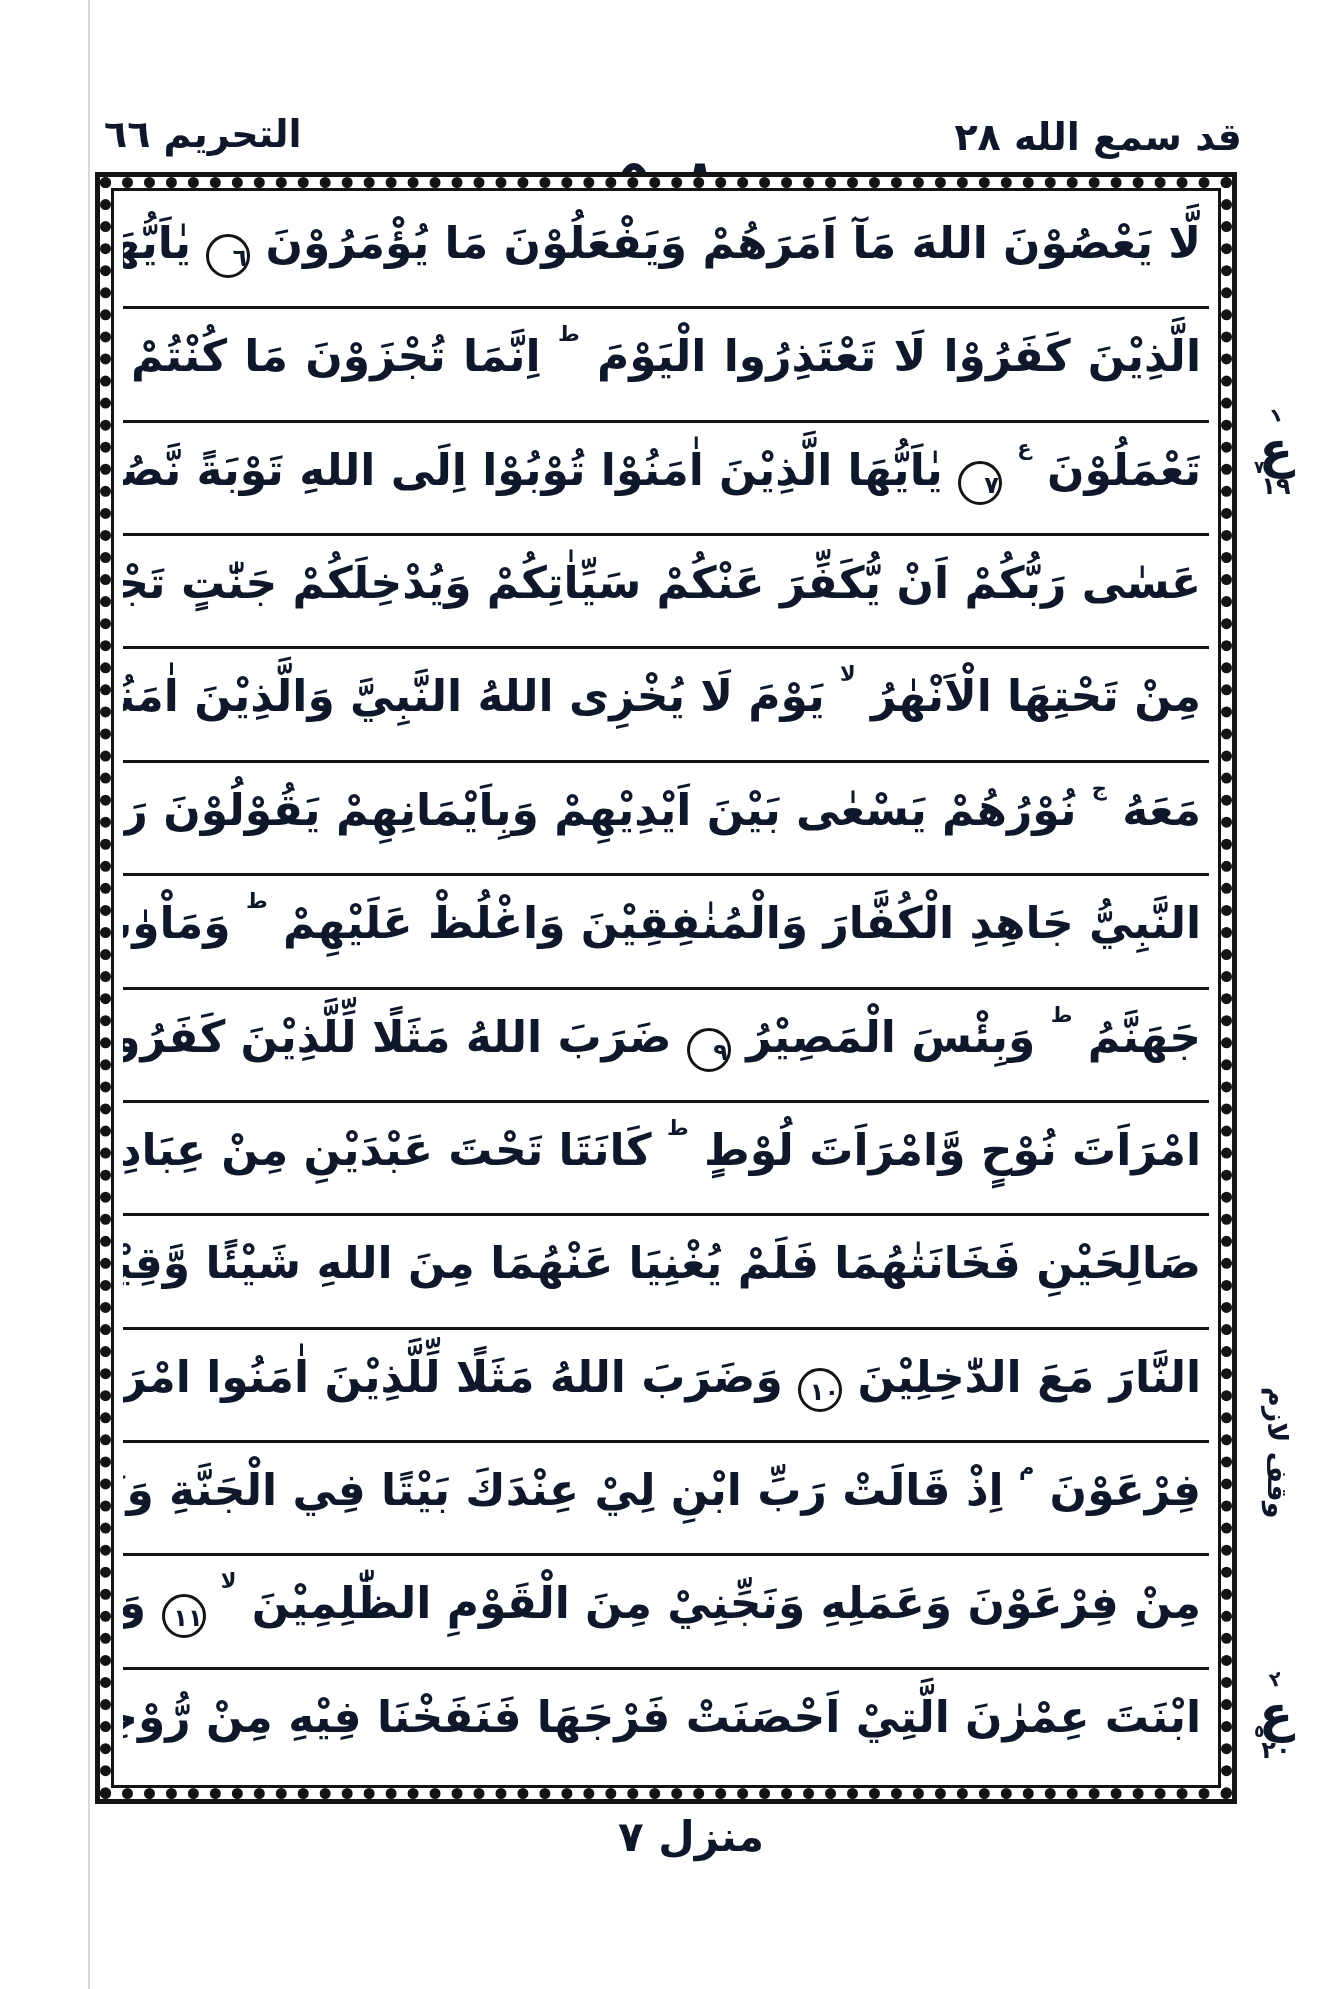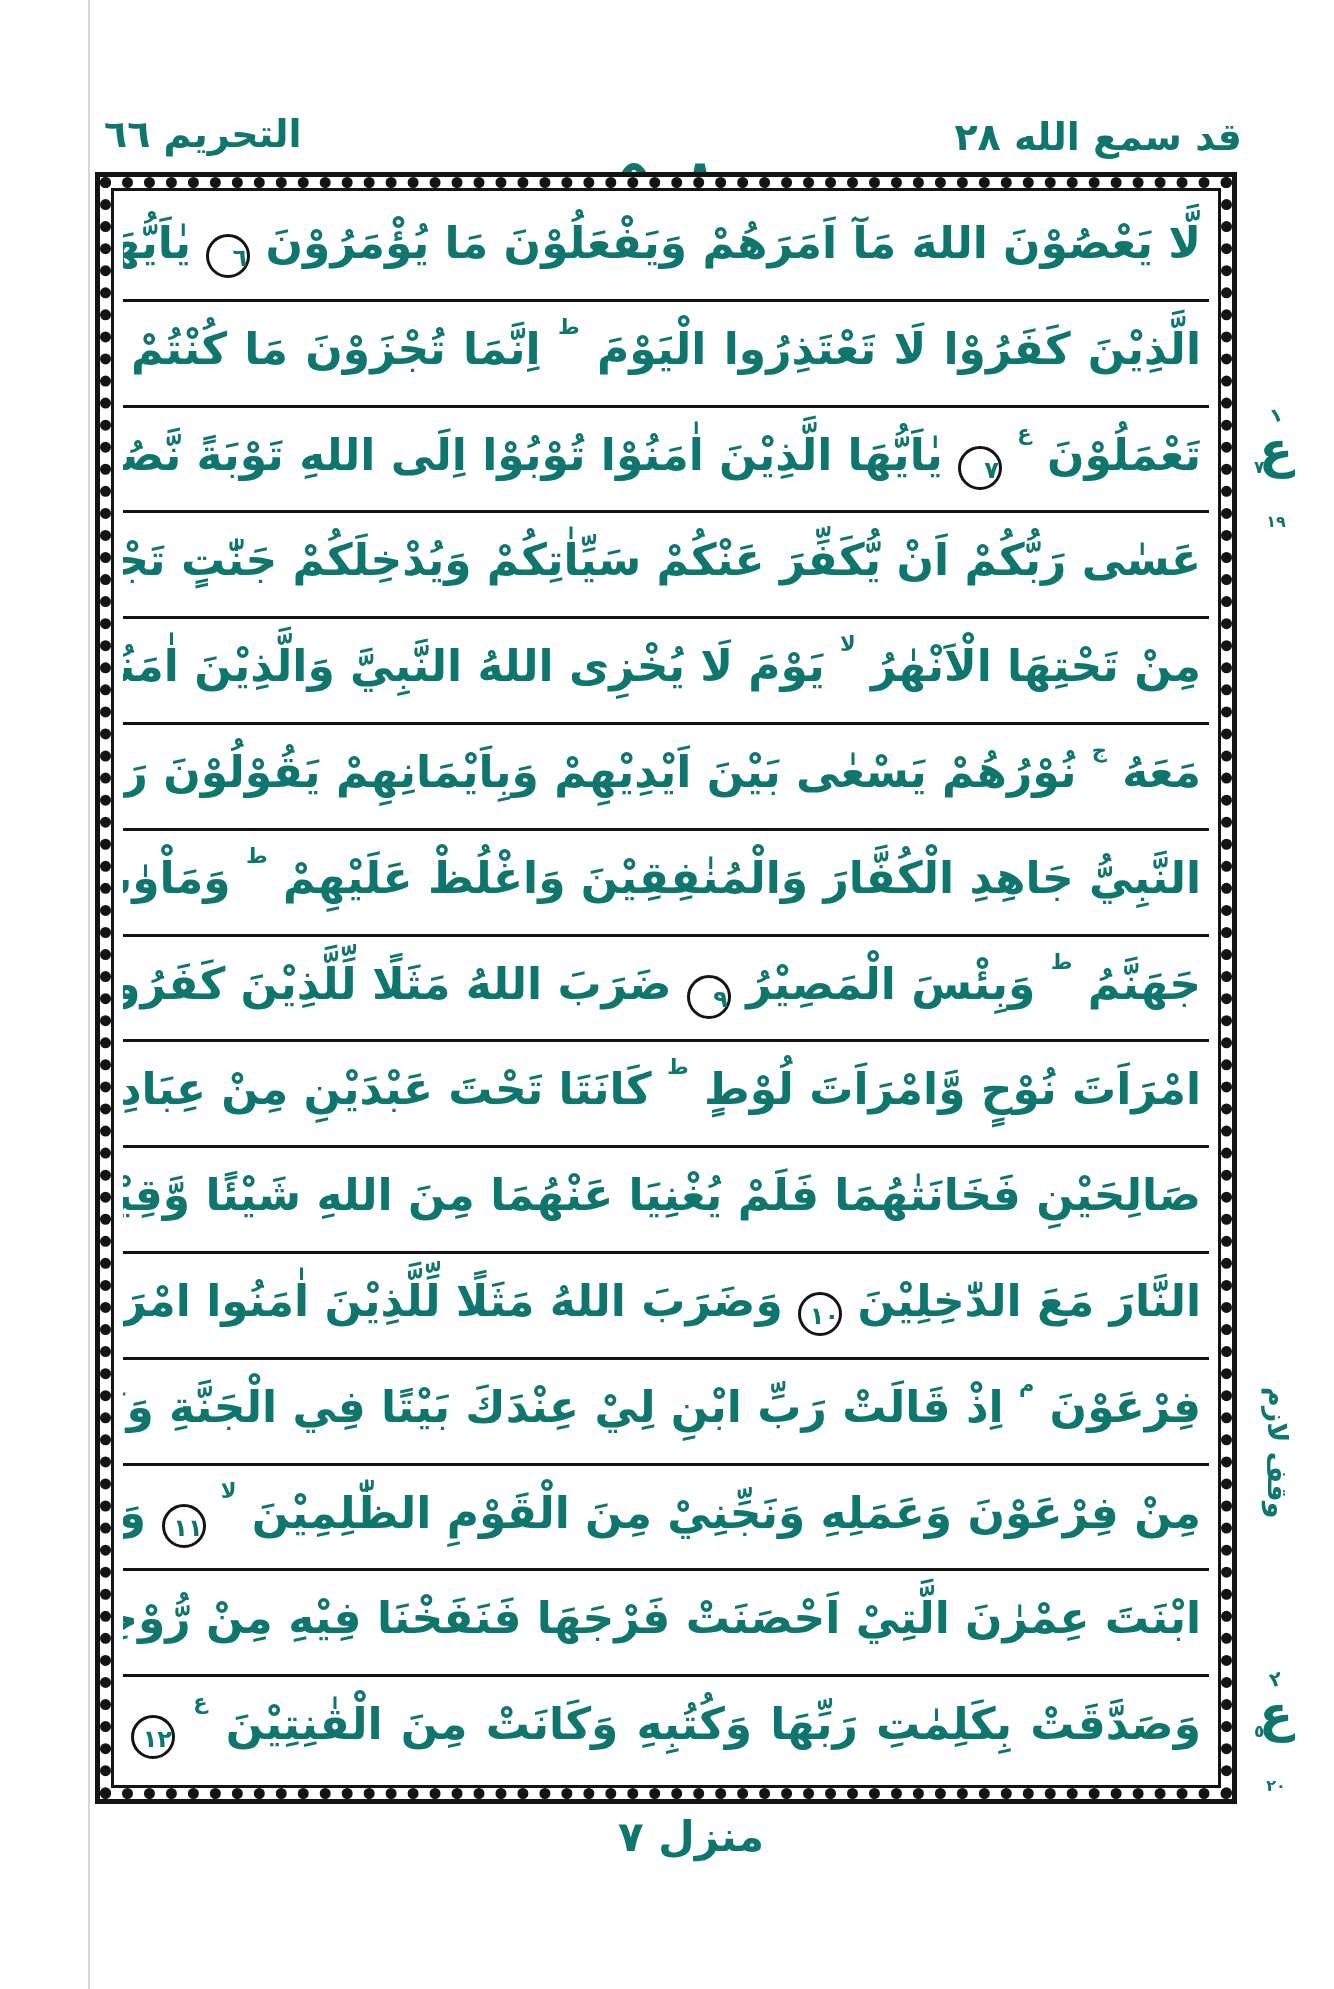--- a/index.html
+++ b/index.html
@@ -1,21 +1,21 @@
 <!DOCTYPE html>
 <html><head>
 <meta charset="utf-8">
 <style>
   html,body{margin:0;padding:0;background:#ffffff;}
   #page{
     position:relative;
     width:1334px;height:1989px;
     background:#ffffff;
     font-family:"DejaVu Sans",sans-serif;
-    color:#0f766e;
+    color:#0f172a;
     overflow:hidden;
   }
   
   #scan-line{
     position:absolute;left:88px;top:0;width:2px;height:1989px;
     background:#d9d9d9;
   }
   
   #hdr-left{
     position:absolute;left:104px;top:112px;
@@ -74,21 +74,21 @@
   
   .ruku{
     position:absolute;left:1246px;width:60px;text-align:center;direction:rtl;
     font-weight:bold;
   }
   #ruku-top{top:404px;}
   #ruku-bottom{top:1668px;}
   .ruku-num{display:block;font-size:20px;line-height:22px;transform:rotate(-18deg);}
   .ruku-ain{display:block;position:relative;font-size:50px;line-height:48px;}
   .ruku-sub{position:absolute;font-size:17px;left:8px;bottom:-2px;line-height:17px;}
-  .ruku-below{display:block;font-size:16px;line-height:24px;margin-top:36px;}
+  .ruku-below{display:block;font-size:24px;line-height:24px;}
   
   #waqf-note{
     position:absolute;left:1212px;top:1438px;width:130px;text-align:center;
     font-size:27px;font-weight:bold;direction:rtl;white-space:nowrap;
     transform:rotate(90deg);transform-origin:center center;
   }
   
   #footer-manzil{
     position:absolute;left:0;right:0;top:1812px;text-align:center;
     font-size:42px;font-weight:bold;direction:rtl;padding-left:48px;
@@ -116,21 +116,20 @@
             <div class="qline"><span class="text">مِنْ تَحْتِهَا الْاَنْهٰرُ</span> <span class="waqf">لا</span> <span class="text">يَوْمَ لَا يُخْزِى اللهُ النَّبِيَّ وَالَّذِيْنَ اٰمَنُوْا</span></div>
             <div class="qline"><span class="text">مَعَهُ</span> <span class="waqf">ج</span> <span class="text">نُوْرُهُمْ يَسْعٰى بَيْنَ اَيْدِيْهِمْ وَبِاَيْمَانِهِمْ يَقُوْلُوْنَ رَبَّنَآ</span></div>
             <div class="qline"><span class="text">النَّبِيُّ جَاهِدِ الْكُفَّارَ وَالْمُنٰفِقِيْنَ وَاغْلُظْ عَلَيْهِمْ</span> <span class="waqf">ط</span> <span class="text">وَمَاْوٰىهُمْ</span></div>
             <div class="qline"><span class="text">جَهَنَّمُ</span> <span class="waqf">ط</span> <span class="text">وَبِئْسَ الْمَصِيْرُ</span> <span class="ayah">٩</span> <span class="text">ضَرَبَ اللهُ مَثَلًا لِّلَّذِيْنَ كَفَرُوا</span></div>
             <div class="qline"><span class="text">امْرَاَتَ نُوْحٍ وَّامْرَاَتَ لُوْطٍ</span> <span class="waqf">ط</span> <span class="text">كَانَتَا تَحْتَ عَبْدَيْنِ مِنْ عِبَادِنَا</span></div>
             <div class="qline"><span class="text">صَالِحَيْنِ فَخَانَتٰهُمَا فَلَمْ يُغْنِيَا عَنْهُمَا مِنَ اللهِ شَيْئًا وَّقِيْلَ ادْخُلَا</span></div>
             <div class="qline"><span class="text">النَّارَ مَعَ الدّٰخِلِيْنَ</span> <span class="ayah">١٠</span> <span class="text">وَضَرَبَ اللهُ مَثَلًا لِّلَّذِيْنَ اٰمَنُوا امْرَاَتَ</span></div>
             <div class="qline"><span class="text">فِرْعَوْنَ</span> <span class="waqf">م</span> <span class="text">اِذْ قَالَتْ رَبِّ ابْنِ لِيْ عِنْدَكَ بَيْتًا فِي الْجَنَّةِ وَنَجِّنِيْ</span></div>
             <div class="qline"><span class="text">مِنْ فِرْعَوْنَ وَعَمَلِهِ وَنَجِّنِيْ مِنَ الْقَوْمِ الظّٰلِمِيْنَ</span> <span class="waqf">لا</span> <span class="ayah">١١</span> <span class="text">وَمَرْيَمَ</span></div>
             <div class="qline"><span class="text">ابْنَتَ عِمْرٰنَ الَّتِيْ اَحْصَنَتْ فَرْجَهَا فَنَفَخْنَا فِيْهِ مِنْ رُّوْحِنَا</span></div>
-            <div class="qline"><span class="text">وَصَدَّقَتْ بِكَلِمٰتِ رَبِّهَا وَكُتُبِهِ وَكَانَتْ مِنَ الْقٰنِتِيْنَ</span> <span class="waqf">ع</span> <span class="ayah">١٢</span></div>
           </div>
       </div>
     </div>
   </div>
 
   <div id="ruku-top" class="ruku">
     <span class="ruku-num">١</span>
     <span class="ruku-ain"><span>ع</span><span class="ruku-sub">٧</span></span>
     <span class="ruku-below">١٩</span>
   </div>

